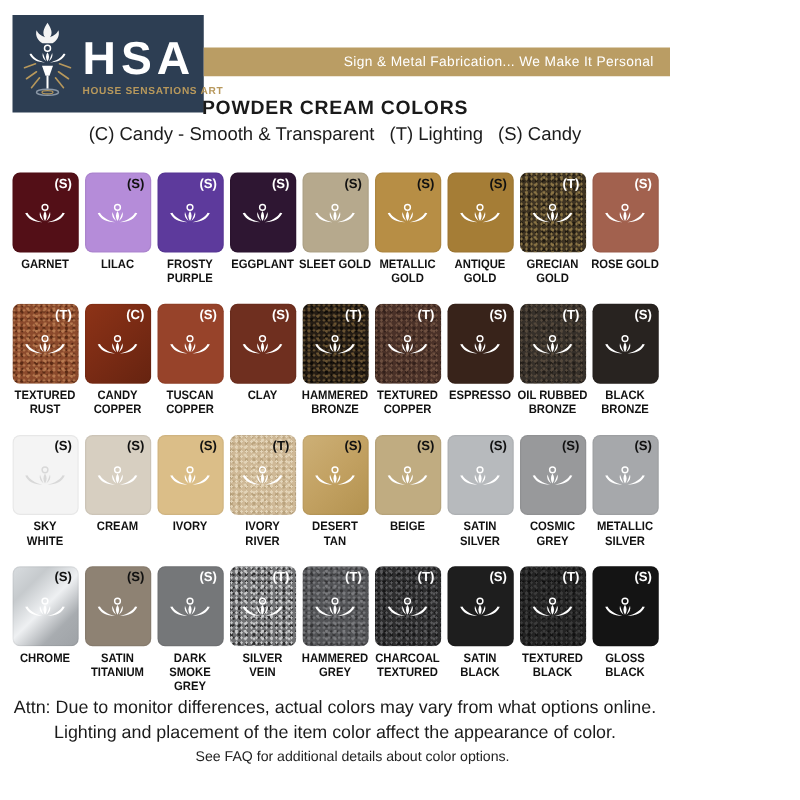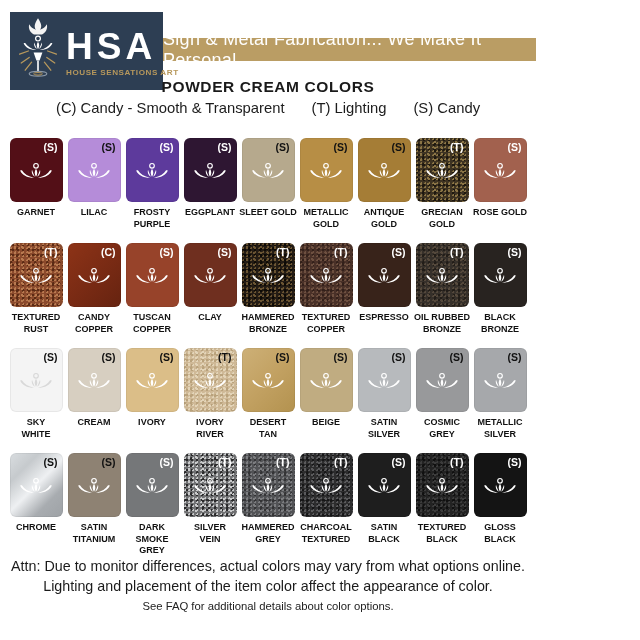--- a/index.html
+++ b/index.html
@@ -10,44 +10,44 @@
   .logo{position:absolute;left:10px;top:12px;width:153px;height:78px;
         display:flex;align-items:center;gap:4px;padding-left:4px;box-sizing:border-box;}
   .logo-icon{flex:0 0 auto;}
   .logo-text{display:flex;flex-direction:column;align-items:flex-start;margin-top:4px;}
   .logo-abbr{color:#ffffff;font-weight:800;font-size:37px;line-height:36px;letter-spacing:4px;}
   .logo-name{font-size:8.1px;font-weight:700;letter-spacing:0.55px;margin-top:3px;white-space:nowrap;}
 
   
   .banner{position:absolute;left:163px;right:0;top:38px;height:23px;
           display:flex;align-items:center;justify-content:flex-end;
-          font-size:18px;letter-spacing:0.3px;padding-right:13px;}
+          font-size:11px;letter-spacing:0.3px;padding-right:13px;}
 
   
   .title{position:absolute;top:78px;left:0;width:100%;text-align:center;
          font-size:15.5px;font-weight:800;letter-spacing:0.6px;color:#1a1a1a;}
   .legend{position:absolute;top:100px;left:0;width:100%;display:flex;justify-content:center;
-          gap:27px;font-size:14.8px;color:#1c1c1c;}
+          gap:12px;font-size:14.8px;color:#1c1c1c;}
 
   
   .grid{position:absolute;top:138px;left:0;width:100%;}
   .row{display:flex;justify-content:center;gap:5px;height:105px;}
   .cell{width:53px;display:flex;flex-direction:column;align-items:center;}
   .swatch{position:relative;width:53px;height:64px;border-radius:6px;
           box-shadow:inset 0 0 0 1px rgba(0,0,0,0.05);}
   .mark{position:absolute;top:3px;right:5px;font-size:10.5px;font-weight:700;}
   .lotus{position:absolute;left:50%;top:50%;transform:translate(-50%,-46%);width:34px;height:20px;}
   .label{margin-top:4px;width:64px;margin-left:-5.5px;margin-right:-5.5px;
          text-align:center;font-size:9.5px;font-weight:700;line-height:11px;
          color:#111111;white-space:pre-line;transform:scale(0.95,1.04);transform-origin:50% 0;}
 
   
   .attn{position:absolute;top:556px;left:0;width:100%;text-align:center;
         font-size:14.3px;line-height:20px;color:#1b1b1b;}
-  .faq-note{position:absolute;top:600px;left:0;width:100%;text-align:center;
+  .faq-note{position:absolute;top:600px;left:14px;width:100%;text-align:center;
         font-size:11.3px;color:#222222;}
 </style>
 </head>
 <body>
 
 <div class="page">
 
   <div class="logo" style="background: rgb(45, 62, 83);">
     <svg class="logo-icon" width="48" height="70" viewBox="0 0 60 84" xmlns="http://www.w3.org/2000/svg">
       <g stroke="#b7985c" stroke-width="1.6" stroke-linecap="round">

